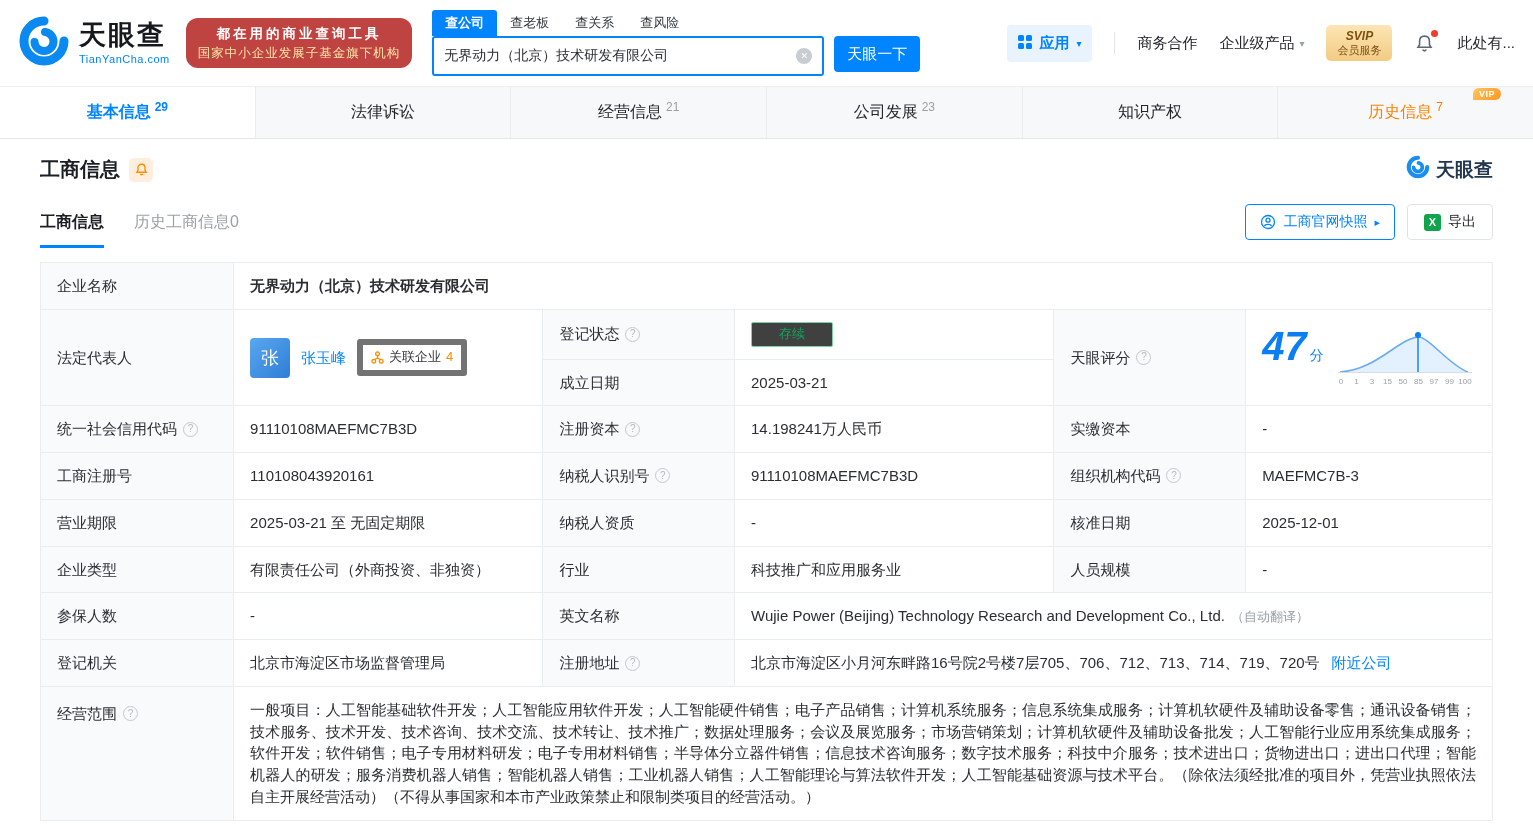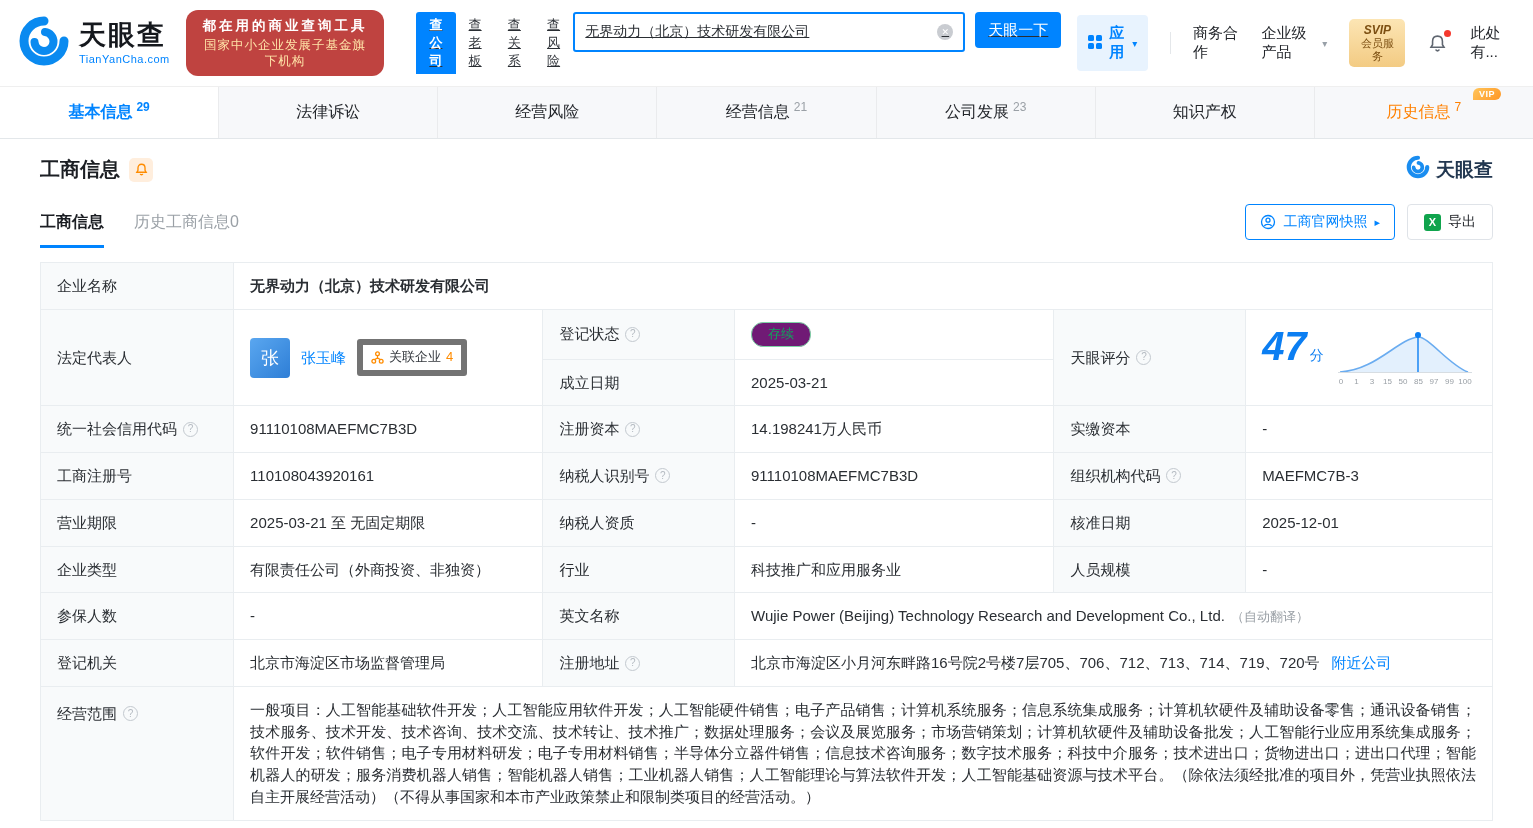--- a/index.html
+++ b/index.html
@@ -9,21 +9,21 @@
 
   
   .header { height: 86px; display: flex; align-items: center; padding: 0 18px; gap: 16px; background: #fff; }
   .logo { display: flex; align-items: center; gap: 9px; }
   .logo-cn { font-size: 27px; font-weight: bold; color: #15181d; letter-spacing: 2px; line-height: 1; }
   .logo-en { font-size: 11px; color: #0084ff; letter-spacing: .5px; margin-top: 4px; }
   .promo { background: #bf4340; border-radius: 12px; padding: 7px 12px; text-align: center; }
   .promo-l1 { color: #fff; font-size: 13.5px; font-weight: bold; letter-spacing: 3px; line-height: 1.3; }
   .promo-l2 { color: #ffe4a8; font-size: 12.5px; letter-spacing: 1px; line-height: 1.3; margin-top: 2px; }
 
-  .search { display: flex; margin-left: 16px; text-decoration: underline; }
+  .search { display: flex; flex-direction: column; margin-left: 4px; }
   .stabs { display: flex; align-items: flex-end; }
   .stab { font-size: 13px; color: #33373d; padding: 4px 13px; cursor: pointer; }
   .stab.active { background: #0084ff; color: #fff; border-radius: 3px 3px 0 0; font-weight: bold; }
   .srow { display: flex; gap: 10px; }
   .sbox { width: 392px; height: 40px; border: 2px solid #0084ff; border-radius: 3px; display: flex; align-items: center; padding: 0 10px; background: #fff; }
   .sbox input { flex: 1; border: none; outline: none; font-size: 14px; color: #2a2e33; font-family: inherit; background: transparent; }
   .clear { width: 16px; height: 16px; border-radius: 50%; background: #c9ccd1; color: #fff; font-size: 9px;
     display: flex; align-items: center; justify-content: center; cursor: pointer; flex: none; }
   .sbtn { width: 86px; height: 36px; background: #0084ff; color: #fff; font-size: 15px; border: none; border-radius: 4px; cursor: pointer; font-family: inherit; }
 
@@ -81,22 +81,22 @@
   .bold { font-weight: bold; }
 
   .rep { display: flex; align-items: center; gap: 11px; }
   .avatar { width: 40px; height: 40px; border-radius: 4px; background: linear-gradient(135deg, #5aa7f0, #2e7ed6);
     color: #fff; font-size: 18px; display: flex; align-items: center; justify-content: center; cursor: pointer; flex: none; }
   .replink { color: #0084ff; cursor: pointer; }
   .relbadge { display: inline-flex; align-items: center; gap: 5px; border: 6px solid #737373; border-radius: 3px;
     padding: 3px 8px; font-size: 13px; color: #33373d; cursor: pointer; background: #fff; }
   .relbadge .num { color: #ff8c00; }
 
-  .status { display: inline-block; border: 1px solid #7ed3a6; background: #701a75; color: #12a35c; font-size: 13px;
-    padding: 2px 16px; border-radius: 12px; }
+  .status { display: inline-block; border: 1px solid #7ed3a6; background: #404040; color: #12a35c; font-size: 13px;
+    padding: 2px 27px; border-radius: 2px; }
 
   .scorecell { display: flex; gap: 12px; }
   .scoreNum { font-size: 40px; font-weight: bold; font-style: italic; color: #0b7ef2; line-height: 1; }
   .scoreUnit { font-size: 14px; color: #0b7ef2; margin-left: 3px; }
 
   .ennote { color: #9aa0a6; font-size: 13px; margin-left: 6px; }
   .nearby { color: #0084ff; margin-left: 12px; white-space: nowrap; cursor: pointer; }
   .scope { line-height: 1.72; text-align: justify; }
 </style>
 </head>
@@ -171,23 +171,20 @@
   </div>
 </div>
 
 <div class="tabbar">
   <div class="tab active">
     <span>基本信息</span>
     <span class="cnt">29</span>
   </div>
   <div class="tab">
     <span>法律诉讼</span>
-  </div>
-  <div class="tab">
-    <span>经营风险</span>
   </div>
   <div class="tab">
     <span>经营信息</span>
     <span class="cnt">21</span>
   </div>
   <div class="tab">
     <span>公司发展</span>
     <span class="cnt">23</span>
   </div>
   <div class="tab">

